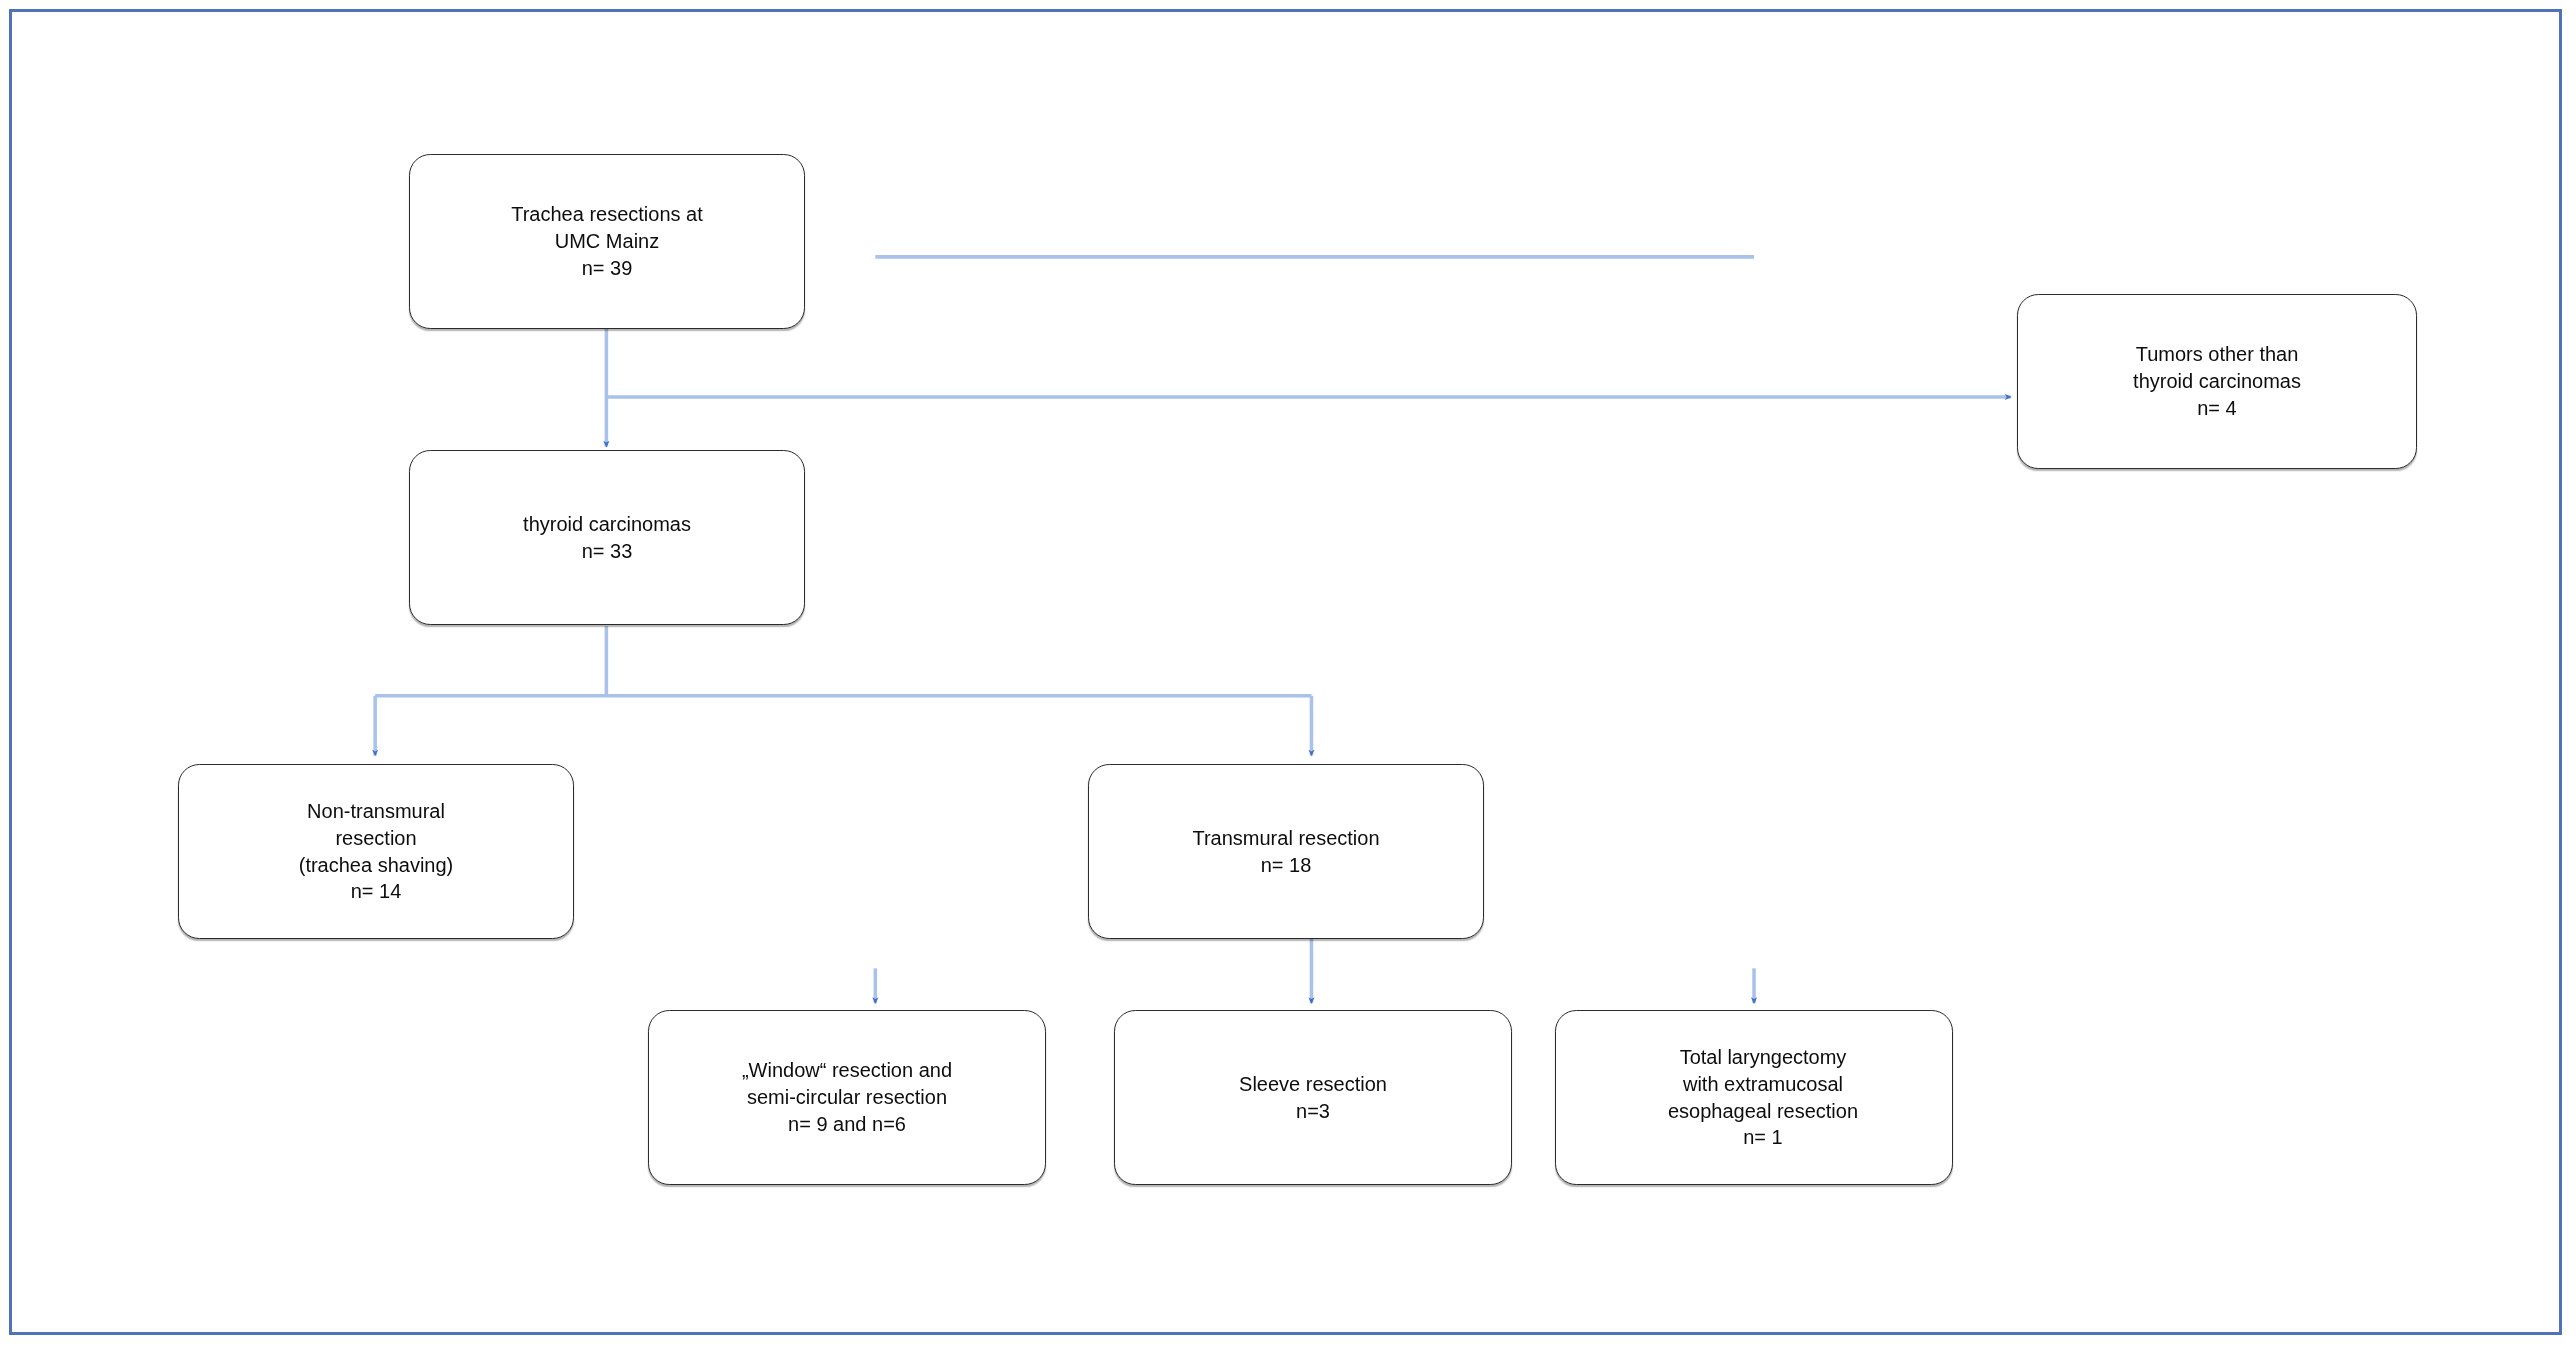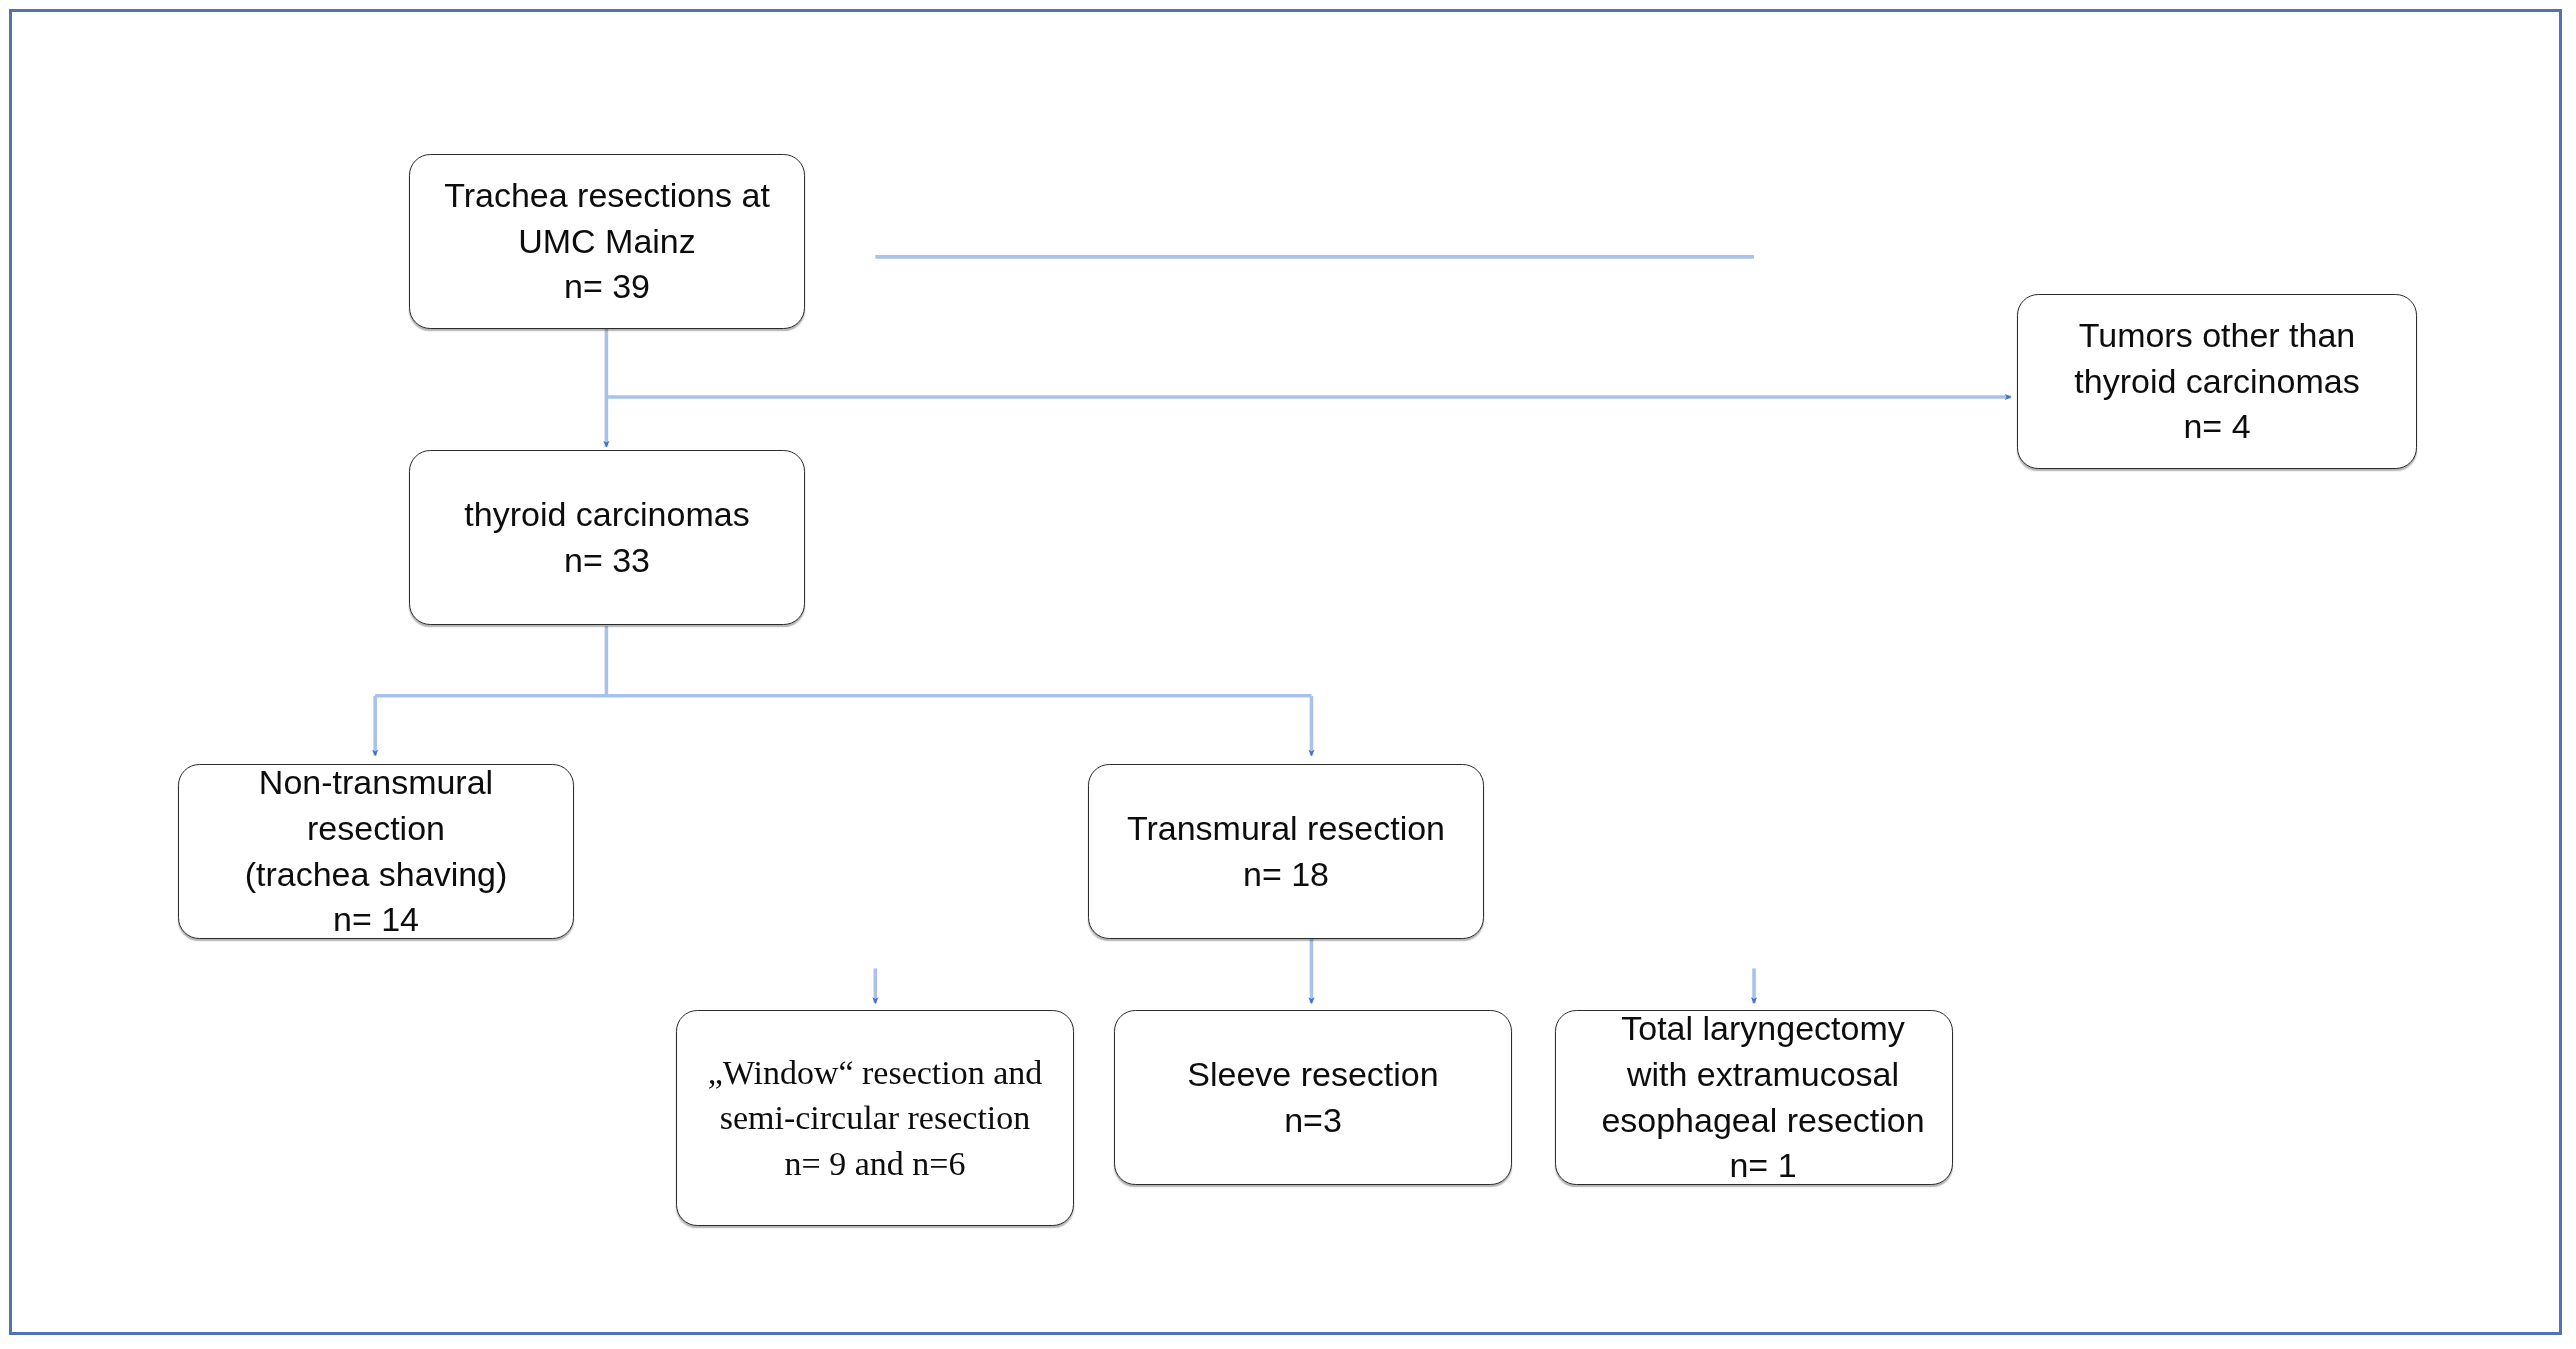--- a/index.html
+++ b/index.html
@@ -30,21 +30,21 @@
     box-sizing: border-box;
     border: 1.8px solid #2b2b2b;
     border-radius: 21.3px;
     background: #ffffff;
     display: flex;
     flex-direction: column;
     align-items: center;
     justify-content: center;
     text-align: center;
     color: #0d0d0d;
-    font-size: 34px;
+    font-size: 20px;
     line-height: 1.34;
     padding: 4.3px 10px;
     box-shadow: 0 2.1px 1.4px -0.7px rgba(0,0,0,0.30);
   }
   .node .line {
     display: block;
     white-space: nowrap;
   }
   .edges {
     position: absolute;
@@ -109,21 +109,21 @@
     <span class="line">resection</span>
     <span class="line">(trachea shaving)</span>
     <span class="line">n= 14</span>
   </div>
 
   <div class="node" style="left:1088px; top:764px; width:396px; height:175px;">
     <span class="line">Transmural resection</span>
     <span class="line">n= 18</span>
   </div>
 
-  <div class="node" style="left:676px; top:1010px; width:398px; height:216px;font-family:Liberation Serif, serif;">
+  <div class="node" style="left:648px; top:1010px; width:398px; height:175px;">
     <span class="line">„Window“ resection and</span>
     <span class="line">semi-circular resection</span>
     <span class="line">n= 9 and n=6</span>
   </div>
 
   <div class="node" style="left:1114px; top:1010px; width:398px; height:175px;">
     <span class="line">Sleeve resection</span>
     <span class="line">n=3</span>
   </div>
 

